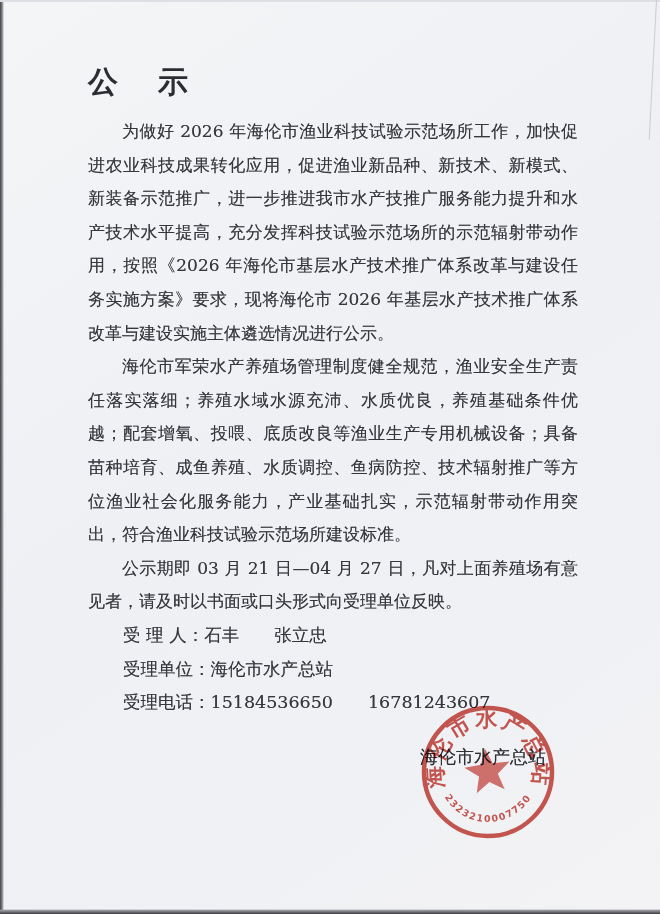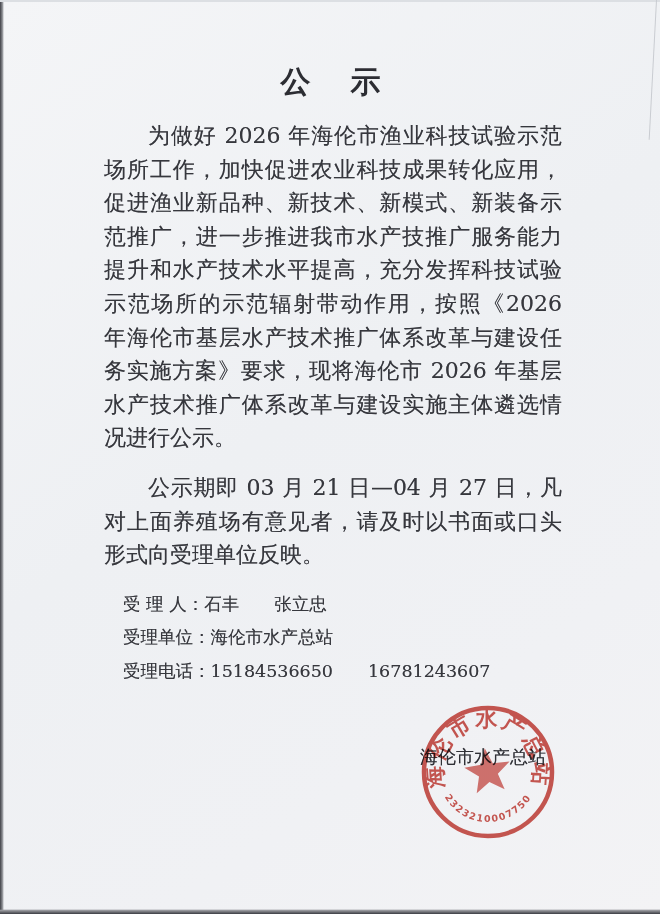--- a/index.html
+++ b/index.html
@@ -13,24 +13,24 @@
   .edge-left   { position:absolute; left:0; top:0; width:4px; height:100%;
                  background:linear-gradient(to right,#3f4046,#8e9095 60%,rgba(160,162,166,0)); }
   .edge-bottom { position:absolute; left:0; bottom:0; width:100%; height:5px;
                  background:linear-gradient(to top,#3b3c42,#96979c 70%,rgba(170,172,176,0)); }
   .edge-top    { position:absolute; left:0; top:0; width:100%; height:2px; background:#dcdfe3; }
   .edge-right  { position:absolute; right:3px; top:0; width:1px; height:140px;
                  background:#c9ccd1; transform:rotate(3deg); transform-origin:top; }
 
   .content { position:absolute; left:88px; top:62px; width:490px; }
 
-  .title { margin:0 0 12px 0; text-align:center; font-size:30px; font-weight:600;
+  .title { margin:0 0 12px 0; font-size:30px; font-weight:600;
            letter-spacing:5px; color:#2c2d33; }
 
-  .body-text p { margin:16px; font-size:22px; line-height:33.6px; color:#36373d;
+  .body-text p { margin:0; font-size:17px; line-height:33.6px; color:#36373d;
                  text-align:justify; text-indent:2em;
                  text-shadow:0 0 .5px rgba(55,56,62,.55); }
 
   .contact p { margin:0; font-size:17.5px; line-height:33.6px; color:#36373d;
                text-indent:2em; text-shadow:0 0 .5px rgba(55,56,62,.55); }
 
   .sig-org  { position:absolute; right:114px; top:745px; font-size:18px; color:#2f3036;
               text-shadow:0 0 .5px rgba(55,56,62,.55); }
   .sig-date { position:absolute; right:112px; top:779px; font-size:18px; color:#2f3036;
               text-shadow:0 0 .5px rgba(55,56,62,.55); }
@@ -51,20 +51,21 @@
   <div class="edge-left"></div>
   <div class="edge-bottom"></div>
   <div class="edge-top"></div>
   <div class="edge-right"></div>
 
   <div class="content">
     <h1 class="title">公　示</h1>
 
     <div class="body-text">
       <p>为做好 2026 年海伦市渔业科技试验示范场所工作，加快促进农业科技成果转化应用，促进渔业新品种、新技术、新模式、新装备示范推广，进一步推进我市水产技推广服务能力提升和水产技术水平提高，充分发挥科技试验示范场所的示范辐射带动作用，按照《2026 年海伦市基层水产技术推广体系改革与建设任务实施方案》要求，现将海伦市 2026 年基层水产技术推广体系改革与建设实施主体遴选情况进行公示。</p>
+      <p>海伦市军荣水产养殖场管理制度健全规范，渔业安全生产责任落实落细；养殖水域水源充沛、水质优良，养殖基础条件优越；配套增氧、投喂、底质改良等渔业生产专用机械设备；具备苗种培育、成鱼养殖、水质调控、鱼病防控、技术辐射推广等方位渔业社会化服务能力，产业基础扎实，示范辐射带动作用突出，符合渔业科技试验示范场所建设标准。</p>
       <p>公示期即 03 月 21 日—04 月 27 日，凡对上面养殖场有意见者，请及时以书面或口头形式向受理单位反映。</p>
     </div>
 
     <div class="contact">
       <p>受 理 人：石丰　　张立忠</p>
       <p>受理单位：海伦市水产总站</p>
       <p>受理电话：15184536650　　16781243607</p>
     </div>
   </div>
 

